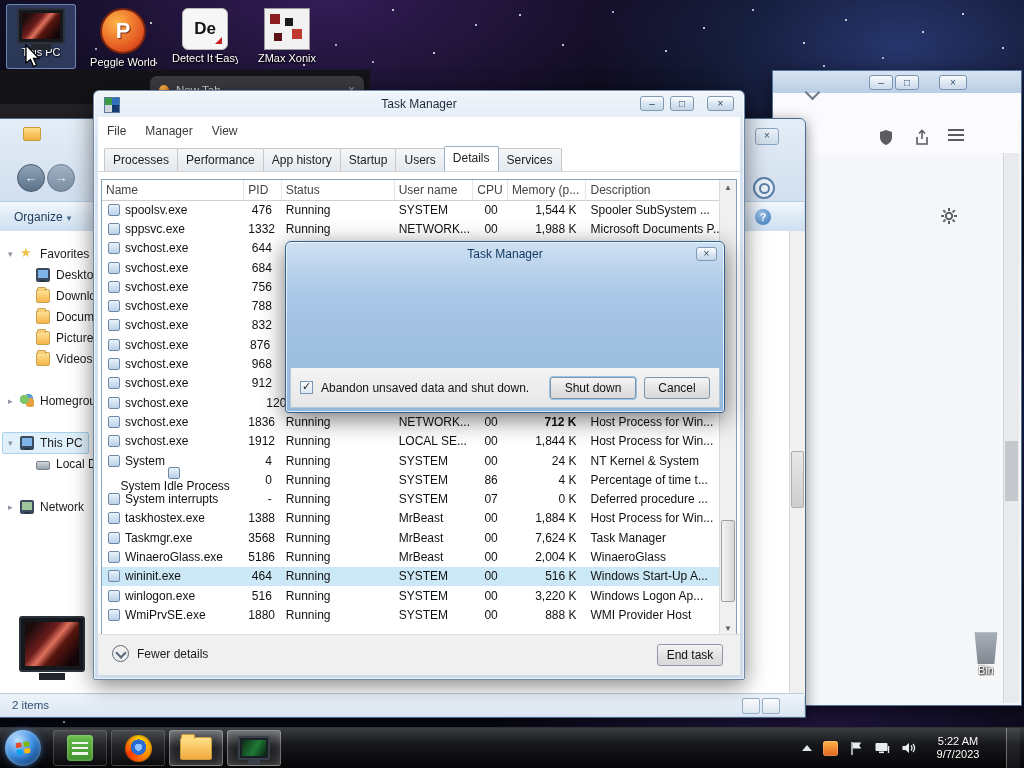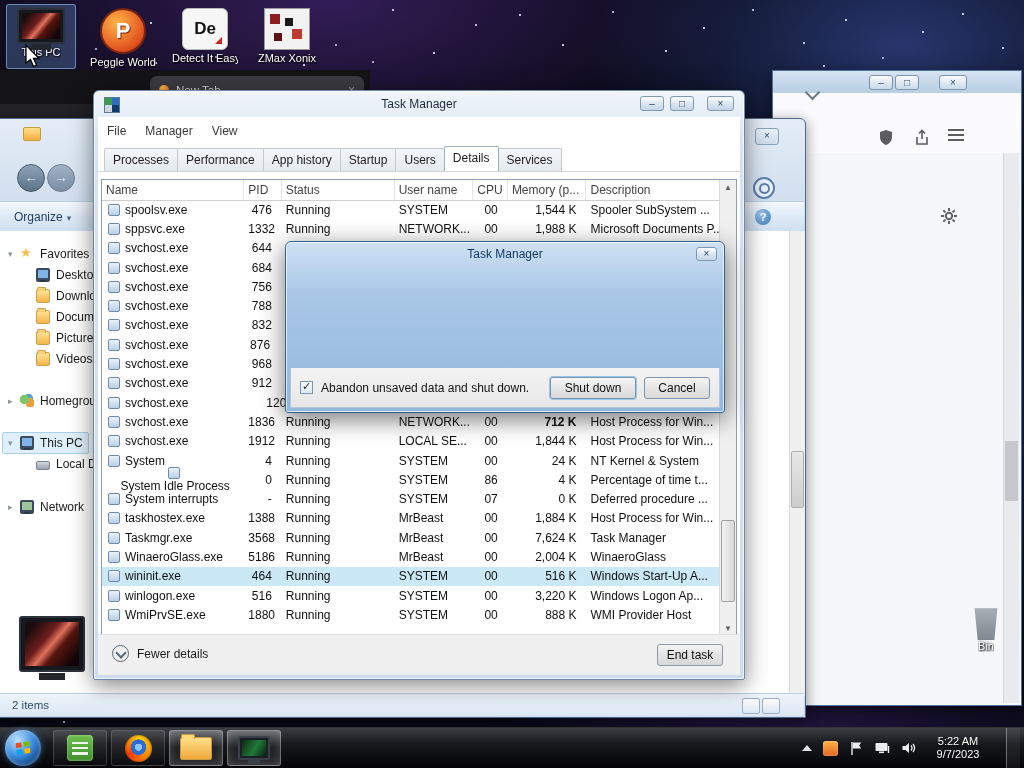--- a/index.html
+++ b/index.html
@@ -35,21 +35,21 @@
   .di2 .dglyph{color:#111;font-weight:bold;font-size:17px;}
   .di2::after{content:"";position:absolute;right:5px;bottom:5px;width:0;height:0;border-left:7px solid transparent;border-bottom:7px solid #c22;}
   .di3{height:40px !important;border:1px solid #9a9a9a;background:
       linear-gradient(#8e1d22 0 0) 5px 5px/10px 10px no-repeat,
       linear-gradient(#1a1a1a 0 0) 20px 9px/8px 8px no-repeat,
       linear-gradient(#c03a30 0 0) 27px 20px/10px 10px no-repeat,
       linear-gradient(#5e1216 0 0) 9px 24px/8px 8px no-repeat,
       #f2f2f2;}
 
   
-  .bin{position:absolute;left:956px;top:608px;width:60px;height:66px;z-index:3;display:flex;flex-direction:column;align-items:center;}
+  .bin{position:absolute;left:956px;top:632px;width:60px;height:66px;z-index:3;display:flex;flex-direction:column;align-items:center;}
   .binimg{width:26px;height:32px;position:relative;background:linear-gradient(#9aa3ad,#6b747e);clip-path:polygon(6% 0,94% 0,82% 100%,18% 100%);opacity:.85;}
   .binimg::before{content:"";position:absolute;left:-2px;top:-4px;right:-2px;height:5px;background:#aab3bd;border-radius:2px;}
 
   
   .ffl{position:absolute;left:0;top:70px;width:370px;height:52px;background:#141417;z-index:2;}
   .ffl::after{content:"";position:absolute;left:0;right:0;bottom:0;height:18px;background:#232327;}
   .fftab{position:absolute;left:150px;top:6px;width:214px;height:28px;background:#3a3a40;border-radius:7px 7px 0 0;display:flex;align-items:center;padding:0 9px;box-sizing:border-box;z-index:1;}
   .ffav{width:10px;height:10px;border-radius:50%;background:radial-gradient(circle at 35% 30%,#ffc24a,#e2521f);margin-right:7px;flex:none;}
   .fftitle{font-size:11.5px;color:#d5d5d8;flex:1;overflow:hidden;white-space:nowrap;}
   .ffx{color:#9a9aa0;font-size:12px;line-height:1;}

